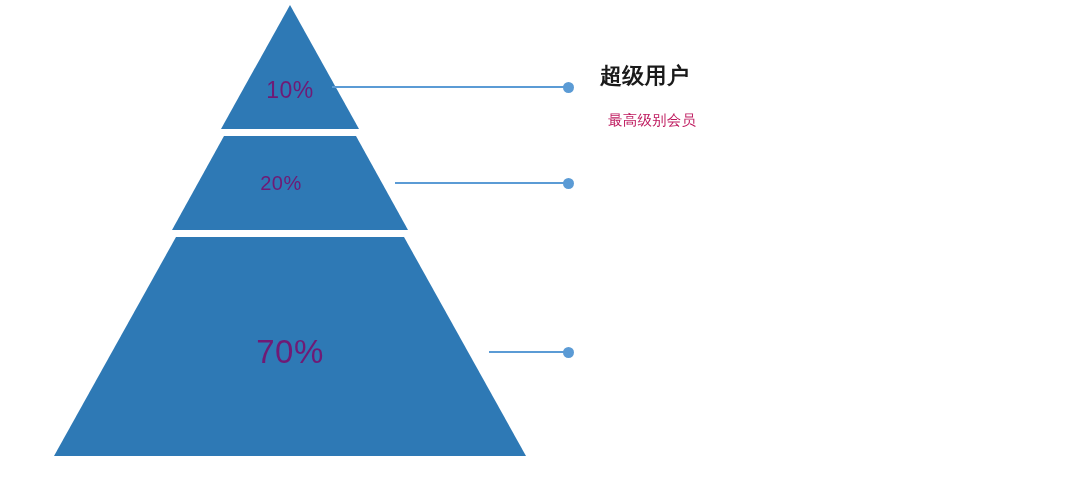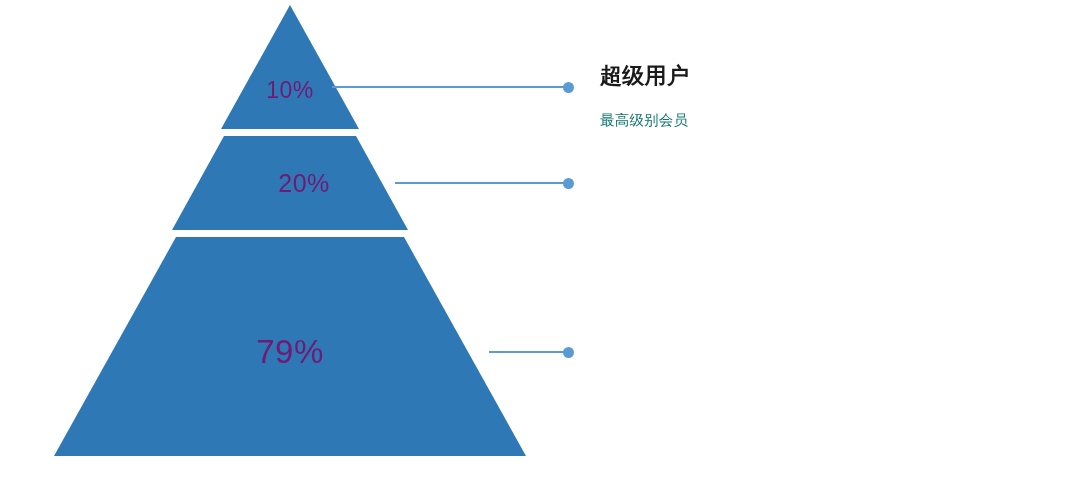--- a/index.html
+++ b/index.html
@@ -33,21 +33,21 @@
   .tier-percent {
     position: absolute;
     color: #701a75;
     font-weight: 400;
     letter-spacing: 0.5px;
     white-space: nowrap;
     transform: translate(-50%, -50%);
     text-align: right;
   }
   #tier-percent-top    { left: 290px; top: 90px;  font-size: 23px; }
-  #tier-percent-middle { left: 304px; top: 183px; font-size: 25px; }
+  #tier-percent-middle { left: 281px; top: 183px; font-size: 20px; }
   #tier-percent-bottom { left: 290px; top: 352px; font-size: 33px; }
 
   
   .connector {
     position: absolute;
     height: 14px;
     display: flex;
     align-items: center;
   }
   .connector .leader-line {
@@ -87,44 +87,44 @@
   .label-title {
     font-size: 22px;
     font-weight: bold;
     color: #1a1a1a;
     letter-spacing: 0.3px;
     line-height: 1.3;
     margin: 0 0 16px 0;
   }
   .label-desc {
     font-size: 14.5px;
-    color: #0f766e;
+    color: #be185d;
     line-height: 1.85;
     letter-spacing: 0.2px;
-    margin: 0;
+    margin: 8px;
     max-width: 430px;
   }
 </style>
 </head>
 <body>
 
 <div id="pyramid-figure">
 
   <svg id="pyramid-svg" width="600" height="477" viewBox="0 0 600 477">
 
     <polygon fill="#2E79B5" points="290,5 359,129 221,129"></polygon>
 
     <polygon fill="#2E79B5" points="224,136 356,136 408,230 172,230"></polygon>
 
     <polygon fill="#2E79B5" points="176,237 404,237 526,456 54,456"></polygon>
   </svg>
 
   <div class="tier-percent" id="tier-percent-top">10%</div>
   <div class="tier-percent" id="tier-percent-middle">20%</div>
-  <div class="tier-percent" id="tier-percent-bottom">79%</div>
+  <div class="tier-percent" id="tier-percent-bottom">70%</div>
 
   <div class="connector" id="connector-top">
     <span class="leader-line"></span>
     <span class="leader-dot"></span>
   </div>
   <div class="connector" id="connector-middle">
     <span class="leader-line"></span>
     <span class="leader-dot"></span>
   </div>
   <div class="connector" id="connector-bottom">

